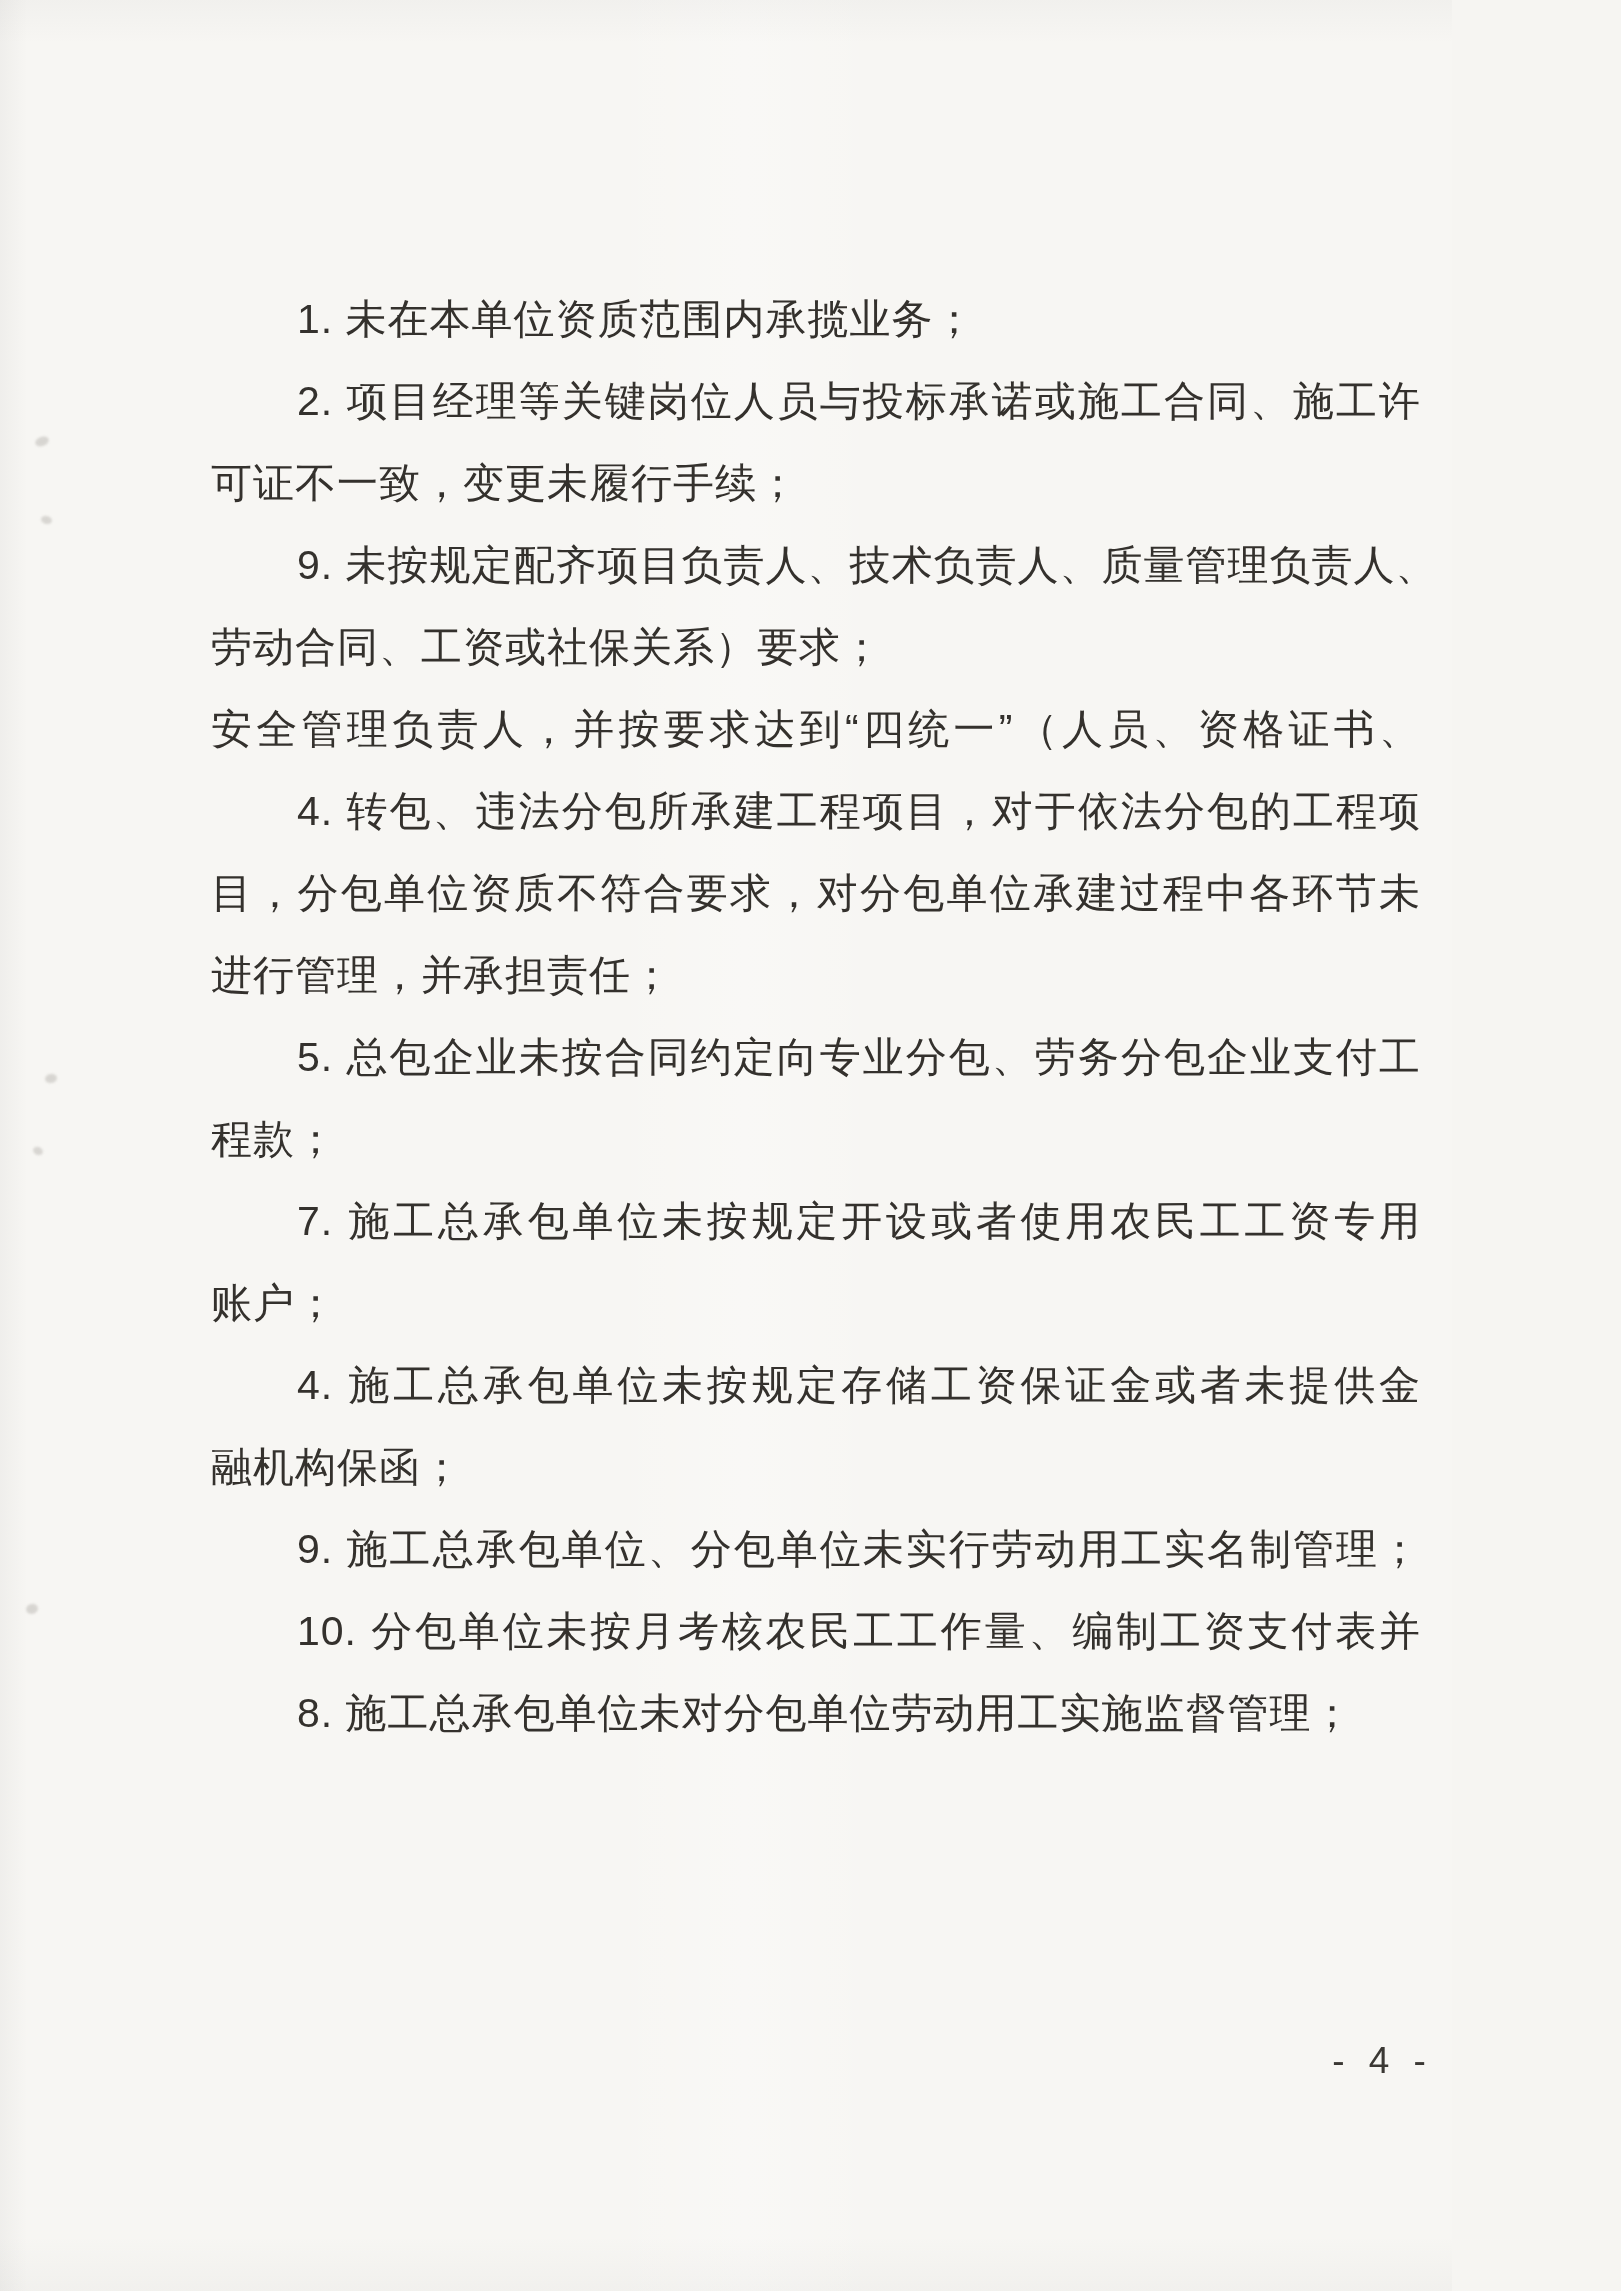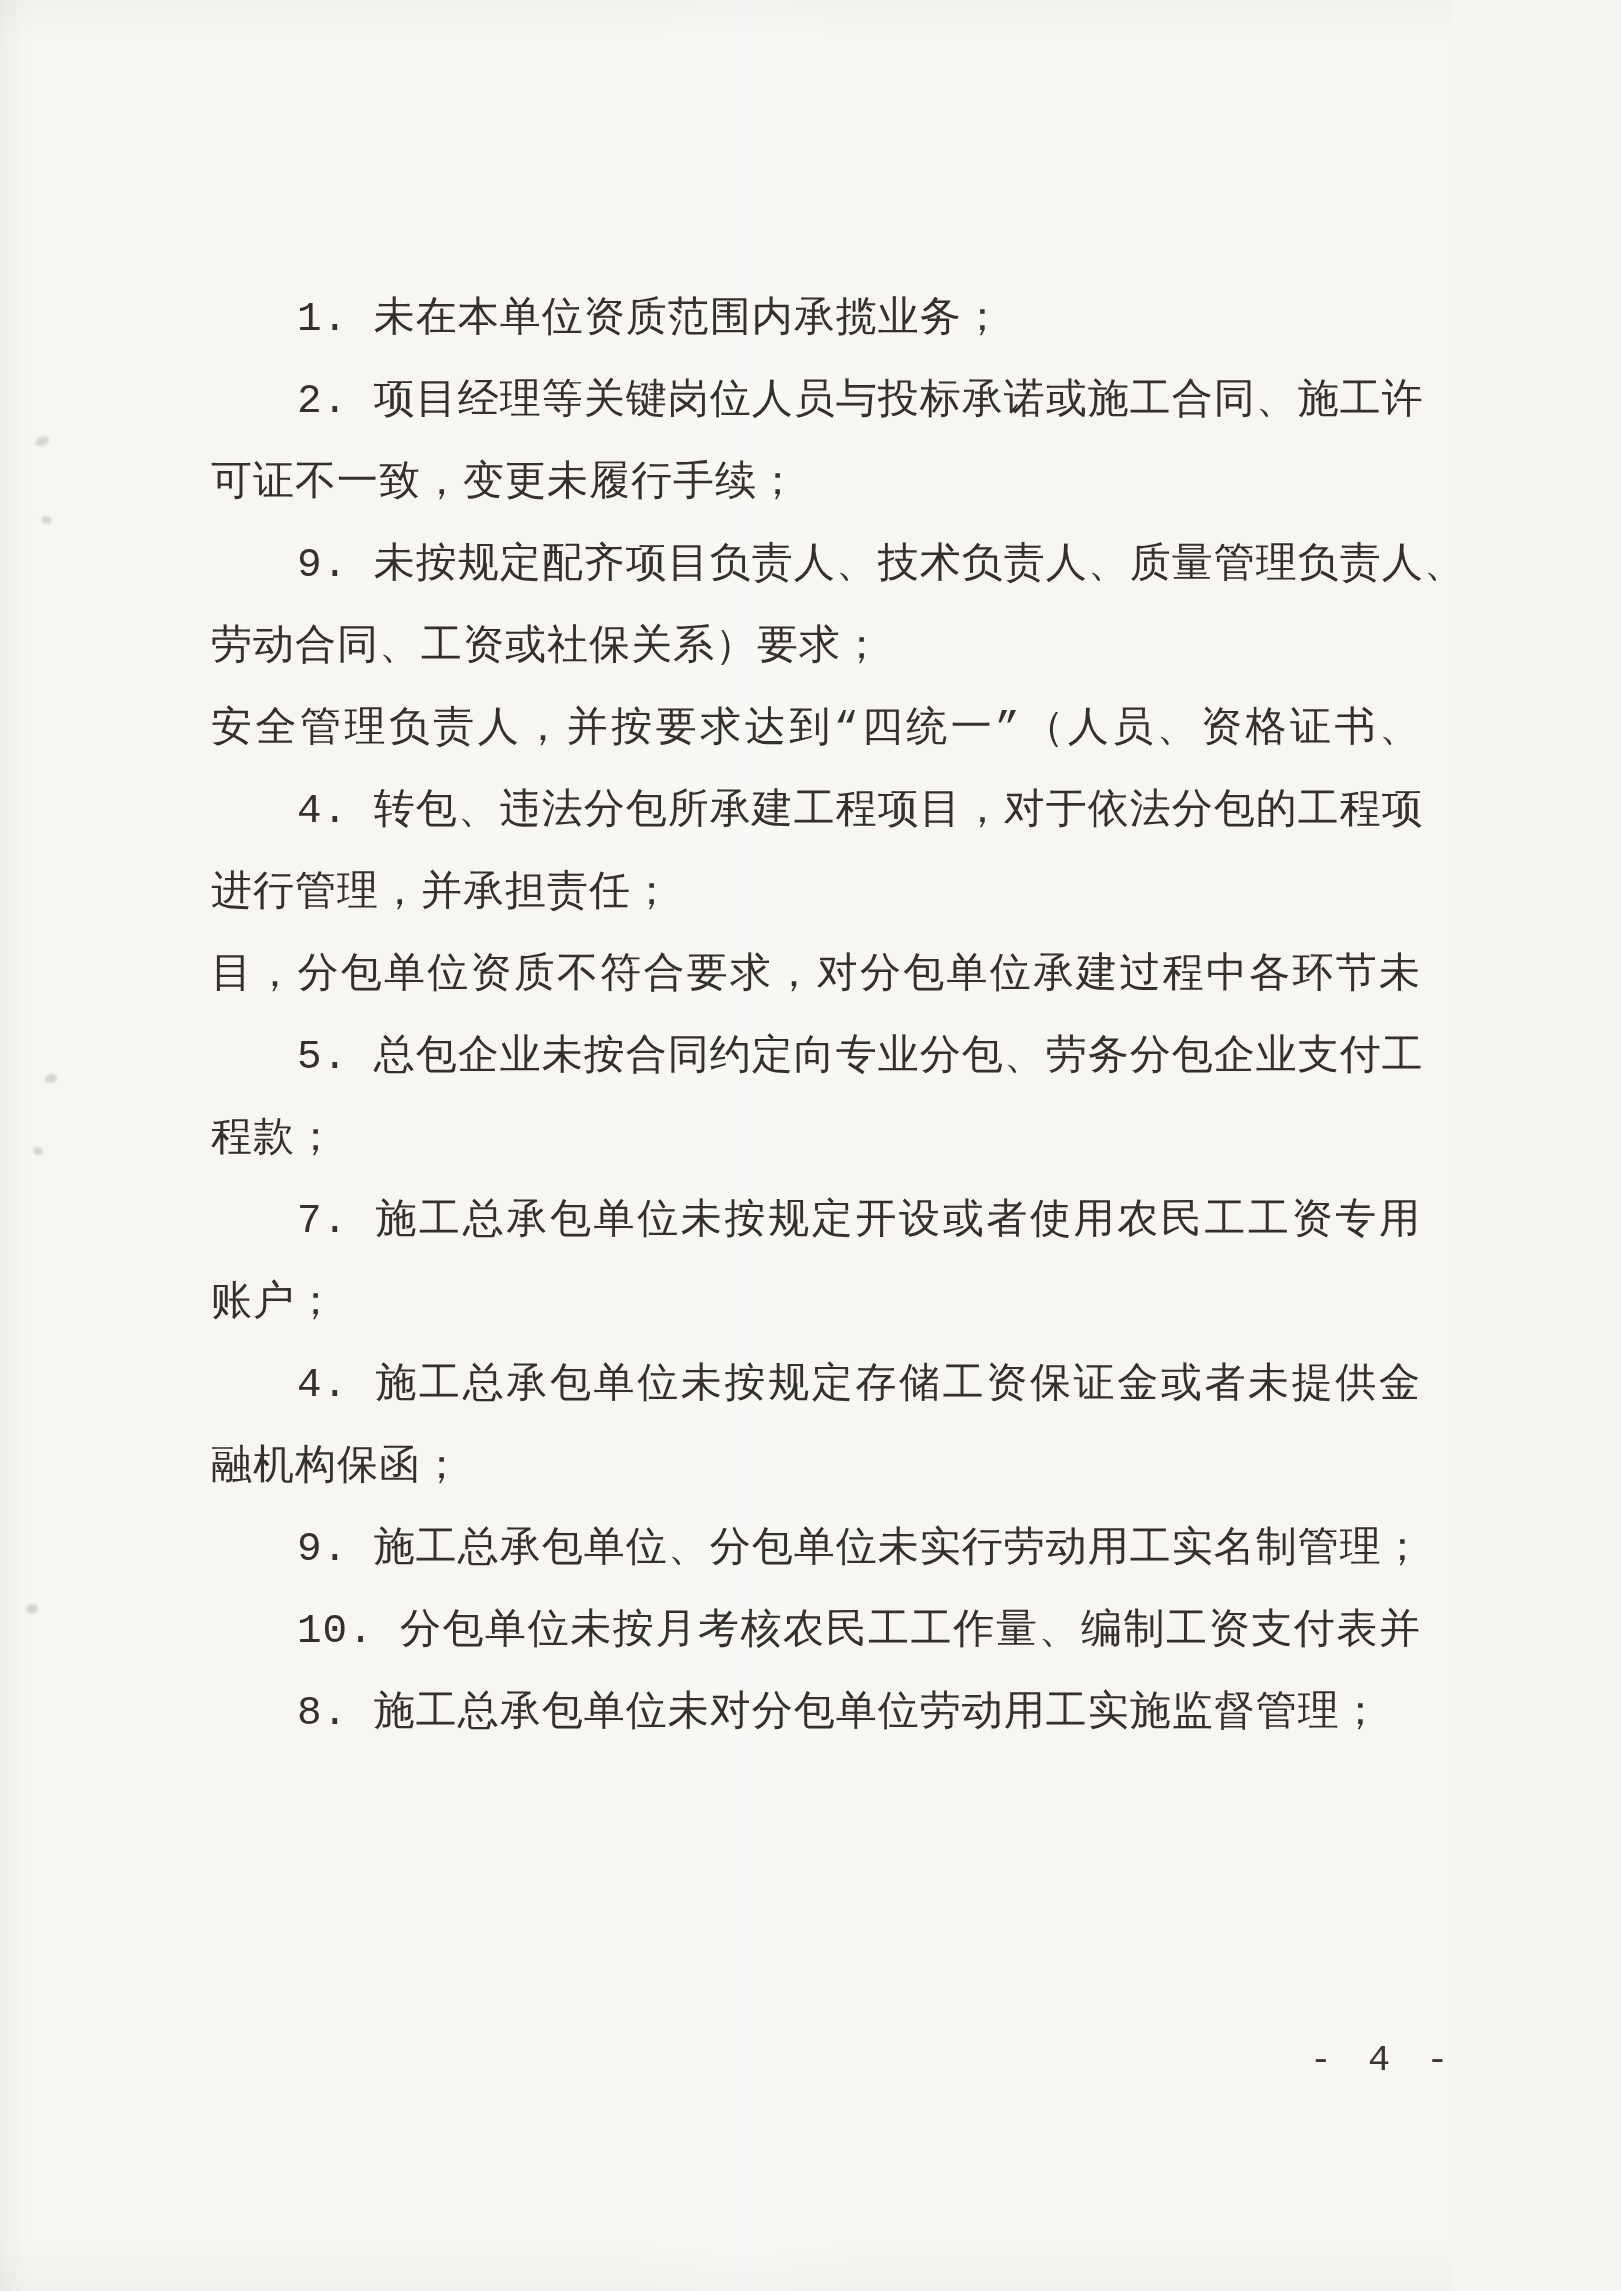--- a/index.html
+++ b/index.html
@@ -14,21 +14,21 @@
     background-color: #f7f6f3;
     background-image:
       linear-gradient(90deg, rgba(60,60,65,0.045) 0px, rgba(60,60,65,0.0) 27.4px,
                       rgba(60,60,65,0.0) 1527px, rgba(60,60,65,0.035) 1562px,
                       rgba(60,60,65,0.05) 1621px),
       linear-gradient(180deg, rgba(60,60,65,0.03) 0px, rgba(60,60,65,0.0) 44px,
                       rgba(60,60,65,0.0) 2235px, rgba(60,60,65,0.03) 2292px),
       linear-gradient(90deg, rgba(255,255,255,0.0) 608px, rgba(255,255,255,0.25) 745px,
                       rgba(255,255,255,0.0) 882px);
     overflow: hidden;
-    font-family: Liberation Mono, monospace;
+    font-family: Liberation Sans, sans-serif;
     color: #34312d;
   }
   .text-block {
     position: absolute;
     left: 211px;
     top: 278px;
     width: 1210px;
   }
   .line {
     height: 82px;
@@ -77,22 +77,22 @@
 <div class="page">
 
   <div class="text-block">
     <div class="line indent">1. 未在本单位资质范围内承揽业务；</div>
     <div class="line indent full">2. 项目经理等关键岗位人员与投标承诺或施工合同、施工许</div>
     <div class="line">可证不一致，变更未履行手续；</div>
     <div class="line indent full">9. 未按规定配齐项目负责人、技术负责人、质量管理负责人、</div>
     <div class="line">劳动合同、工资或社保关系）要求；</div>
     <div class="line full">安全管理负责人，并按要求达到“四统一”（人员、资格证书、</div>
     <div class="line indent full">4. 转包、违法分包所承建工程项目，对于依法分包的工程项</div>
+    <div class="line full">目，分包单位资质不符合要求，对分包单位承建过程中各环节未</div>
     <div class="line">进行管理，并承担责任；</div>
-    <div class="line full">目，分包单位资质不符合要求，对分包单位承建过程中各环节未</div>
     <div class="line indent full">5. 总包企业未按合同约定向专业分包、劳务分包企业支付工</div>
     <div class="line">程款；</div>
     <div class="line indent full">7. 施工总承包单位未按规定开设或者使用农民工工资专用</div>
     <div class="line">账户；</div>
     <div class="line indent full">4. 施工总承包单位未按规定存储工资保证金或者未提供金</div>
     <div class="line">融机构保函；</div>
     <div class="line indent full">9. 施工总承包单位、分包单位未实行劳动用工实名制管理；</div>
     <div class="line indent full">10. 分包单位未按月考核农民工工作量、编制工资支付表并</div>
     <div class="line indent">8. 施工总承包单位未对分包单位劳动用工实施监督管理；</div>
   </div>

